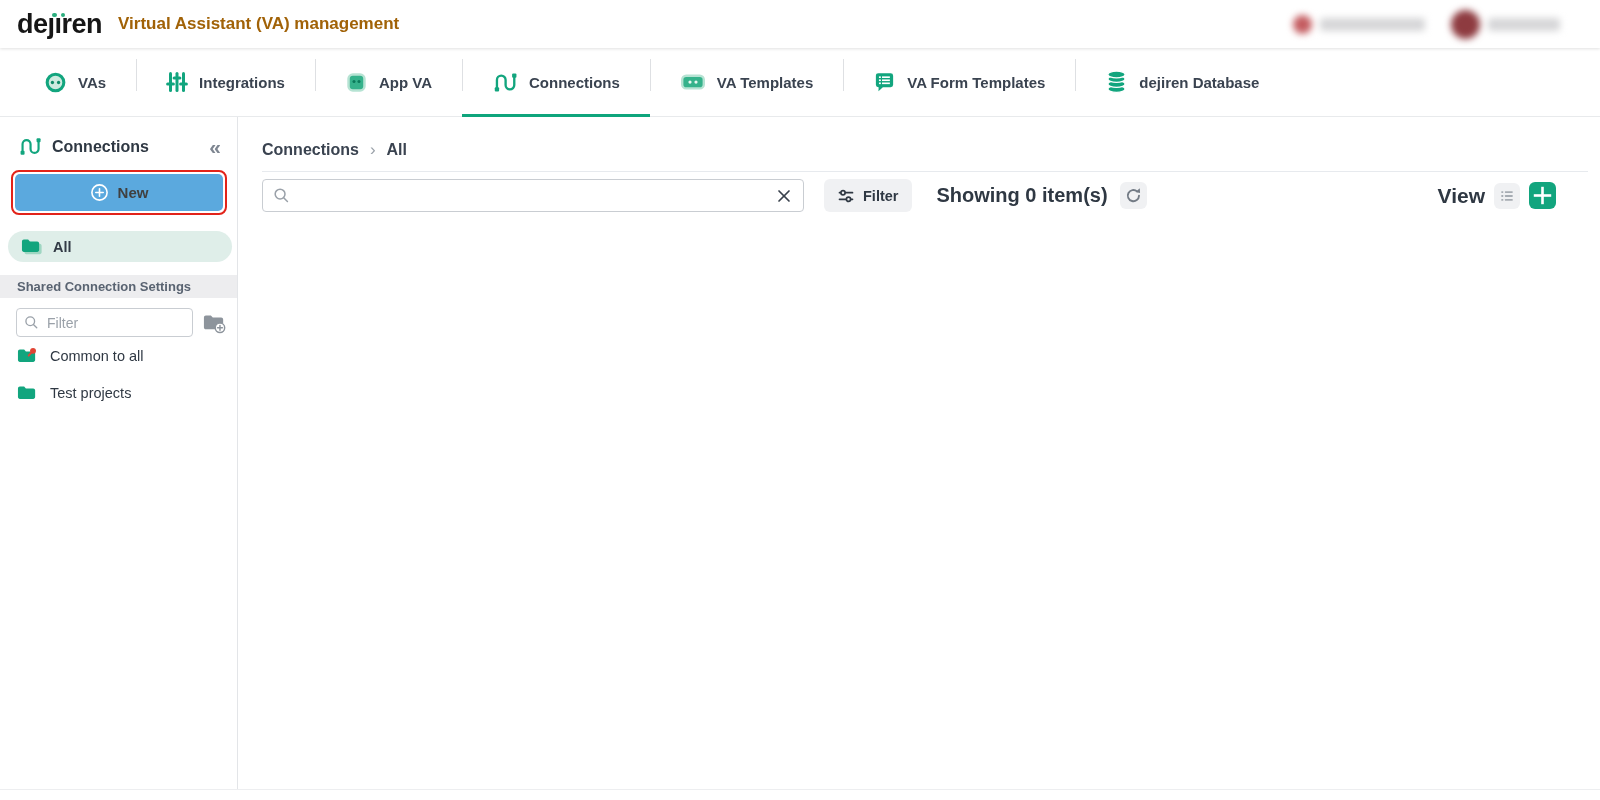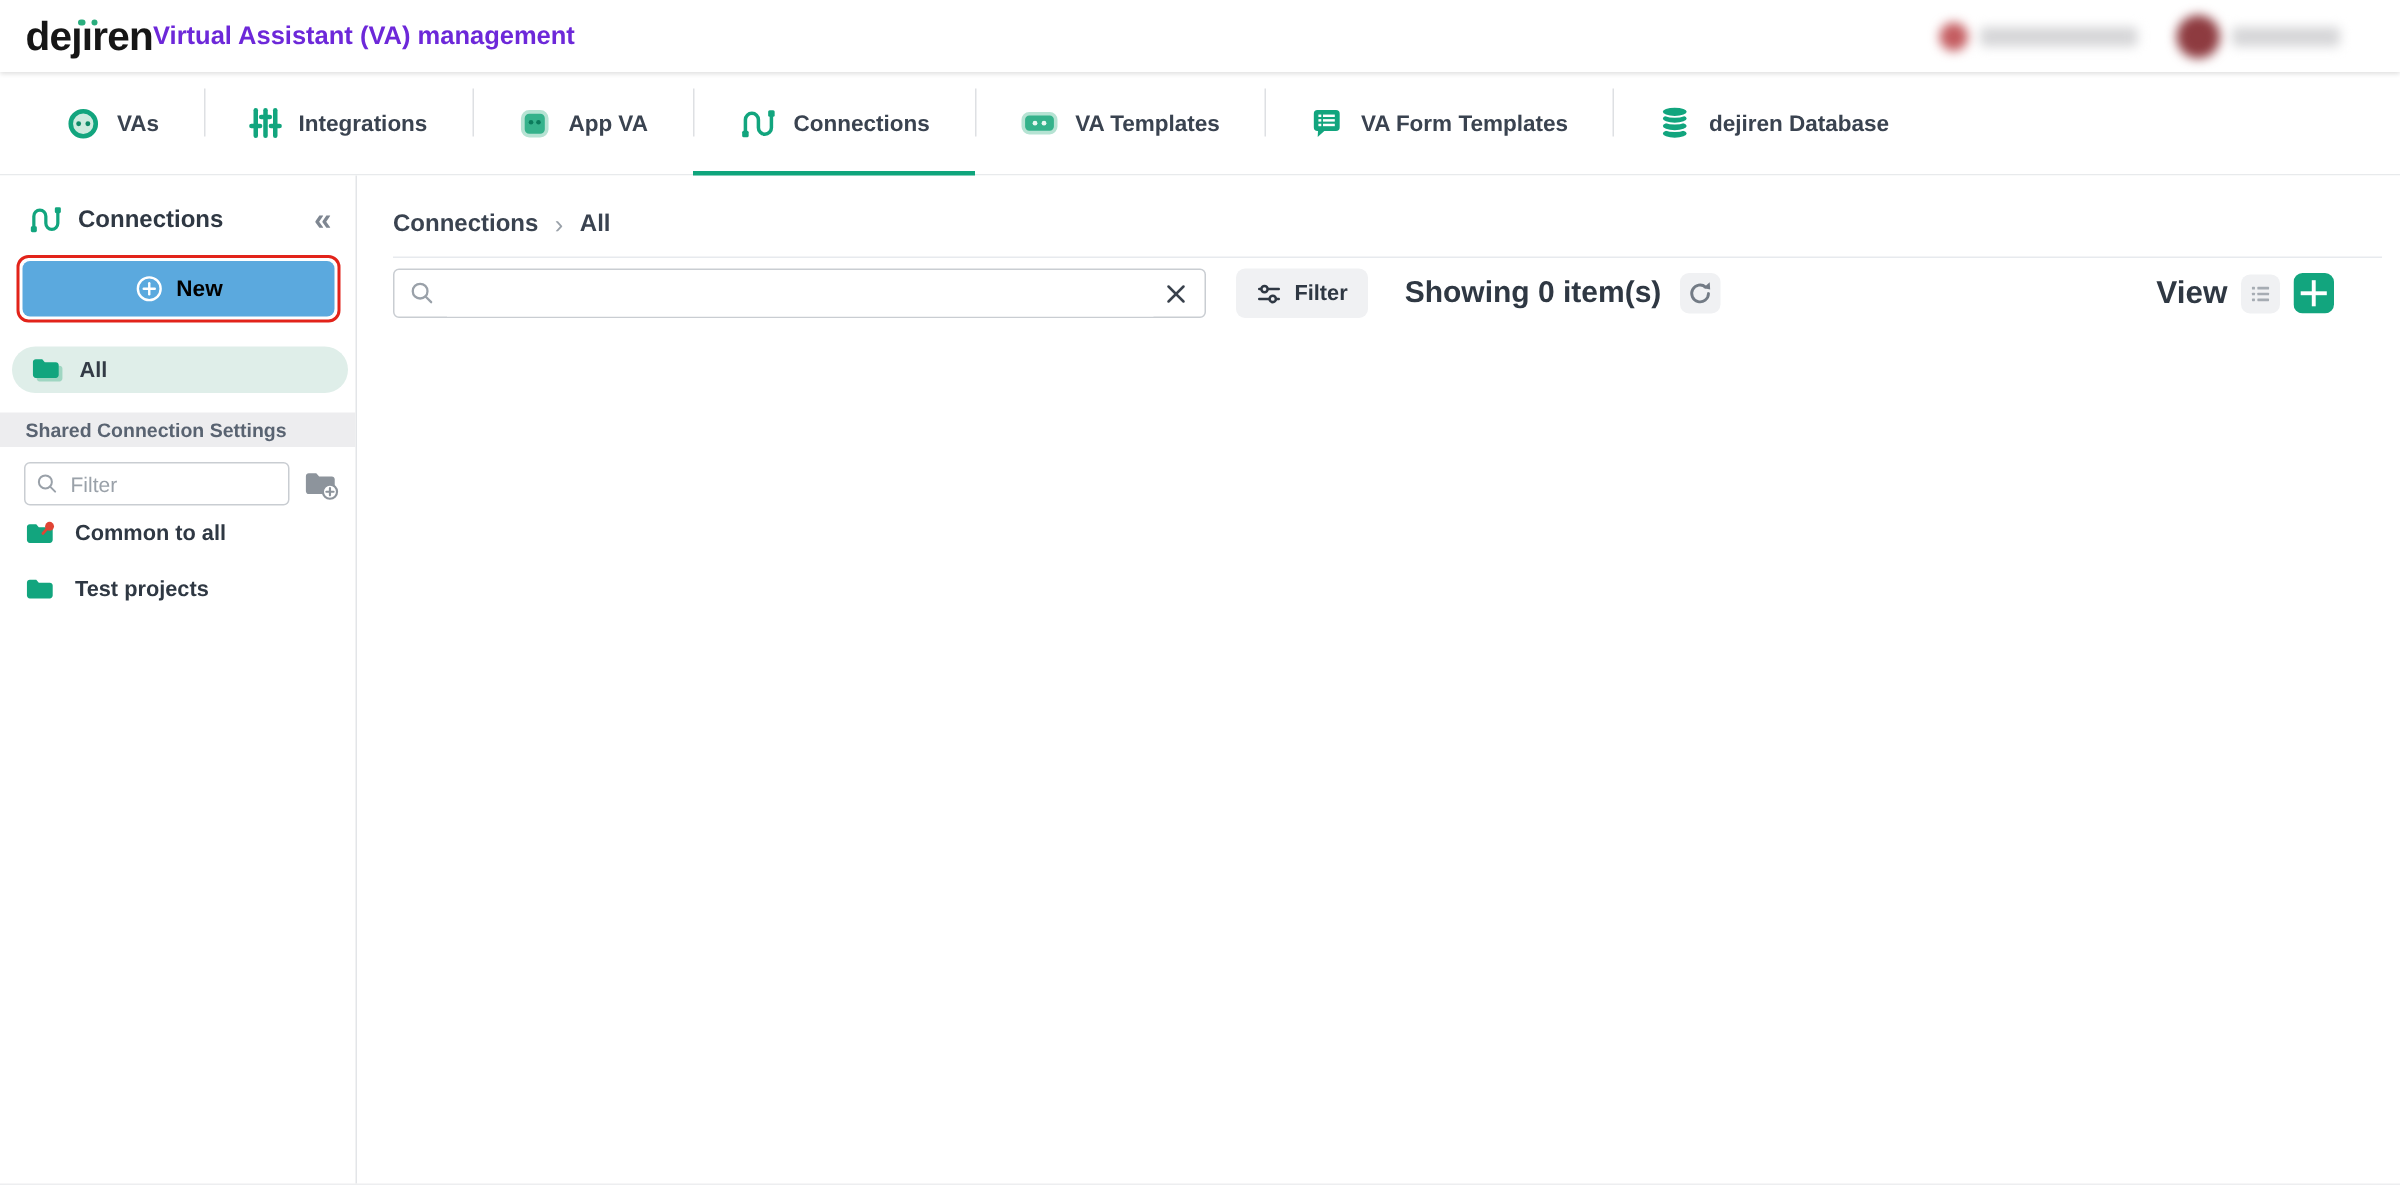--- a/index.html
+++ b/index.html
@@ -6,21 +6,21 @@
   html,body { width:1600px; height:800px; background:#fff; overflow:hidden; }
   body { font-family:"Liberation Sans","DejaVu Sans",sans-serif; color:#2F3843; }
   .app { width:1600px; height:800px; display:flex; flex-direction:column; background:#fff; }
 
   
   .header { height:48px; flex:none; display:flex; align-items:center; padding:0 40px 0 17px;
             background:#fff; box-shadow:0 1px 3px rgba(0,0,0,.12); position:relative; z-index:5; }
   .logo { position:relative; font-size:27px; font-weight:bold; color:#161616; letter-spacing:-.5px; line-height:1; }
   .logo .dot { position:absolute; width:4.5px; height:4.5px; border-radius:50%; background:#2BAE7E; top:2px; }
   .logo .dot.d1 { left:35px; } .logo .dot.d2 { left:43.5px; }
-  .header-title { font-size:17px; font-weight:bold; color:#6d28d9; }
+  .header-title { margin-left:16px; font-size:17px; font-weight:bold; color:#a16207; }
   .header-right { margin-left:auto; display:flex; align-items:center; gap:26px; }
   .redacted { display:flex; align-items:center; gap:8px; filter:blur(3.5px); }
   .red-circle-sm { width:19px; height:19px; border-radius:50%; background:#C45C60; }
   .red-circle-lg { width:29px; height:29px; border-radius:50%; background:#8E3B40; }
   .red-bar { height:13px; border-radius:3px; background:#D6D6D8; }
   .w100 { width:105px; } .w70 { width:72px; }
 
   
   .tabbar { height:69px; flex:none; display:flex; align-items:stretch; padding-left:14px;
             background:#fff; border-bottom:1px solid #E8EAEC; }
@@ -33,35 +33,35 @@
   
   .content { height:673px; flex:none; display:flex; border-bottom:1px solid #EDEEF0; background:#fff; }
 
   
   .sidebar { width:238px; flex:none; border-right:1px solid #E3E5E8; display:flex; flex-direction:column; }
   .sb-header { display:flex; align-items:center; gap:10px; padding:19px 16px 0 18px; }
   .sb-title { font-size:16px; font-weight:bold; color:#2F3843; }
   .collapse { margin-left:auto; font-size:21px; color:#7E8691; cursor:pointer; line-height:1; font-weight:bold; }
   .new-wrap { margin:13px 10px 0 11px; border:2px solid #E2231A; border-radius:8px; padding:2px; }
   .new-btn { height:37px; background:#5BA9DE; border-radius:5px; display:flex; align-items:center;
-             justify-content:center; gap:9px; color:#000000; font-size:15px; font-weight:bold; cursor:pointer; }
+             justify-content:center; gap:9px; color:#404040; font-size:15px; font-weight:bold; cursor:pointer; }
   .all-item { margin:16px 5px 0 8px; height:31px; background:#DFEEE9; border-radius:16px;
               display:flex; align-items:center; gap:11px; padding-left:13px;
               font-size:14.5px; font-weight:600; color:#333B46; cursor:pointer; }
   .section-hdr { margin-top:13px; background:#EDEDEF; padding:4px 0 4px 17px;
                  font-size:13px; font-weight:bold; color:#596371; }
   .filter-row { display:flex; align-items:center; gap:9px; margin:10px 10px 0 16px; }
   .filter-input-wrap { position:relative; flex:1; }
   .filter-input-wrap svg { position:absolute; left:8px; top:7px; }
   .filter-input { width:100%; height:29px; border:1px solid #C9CDD2; border-radius:4px;
                   padding:0 8px 0 30px; font-size:14px; color:#333; outline:none; }
   .filter-input::placeholder { color:#9AA1A9; }
   .folder-add { cursor:pointer; display:flex; }
   .folder-item { display:flex; align-items:center; gap:12px; padding:10px 16px 9px 17px;
-                 font-size:14.5px; font-weight:700; color:#2F3843; cursor:pointer; }
+                 font-size:14.5px; font-weight:400; color:#2F3843; cursor:pointer; }
 
   
   .main { flex:1; display:flex; flex-direction:column; min-width:0; }
   .breadcrumb { display:flex; align-items:center; gap:11px; padding:23px 0 0 24px;
                 font-size:16px; color:#3A4350; }
   .bc-root { font-weight:600; cursor:pointer; }
   .bc-sep { color:#9AA1A9; font-size:17px; }
   .bc-current { font-weight:bold; }
   .bc-divider { height:1px; background:#E7EAEE; margin:11px 12px 0 24px; }
   .toolbar { display:flex; align-items:center; margin:7px 44px 0 24px; }

